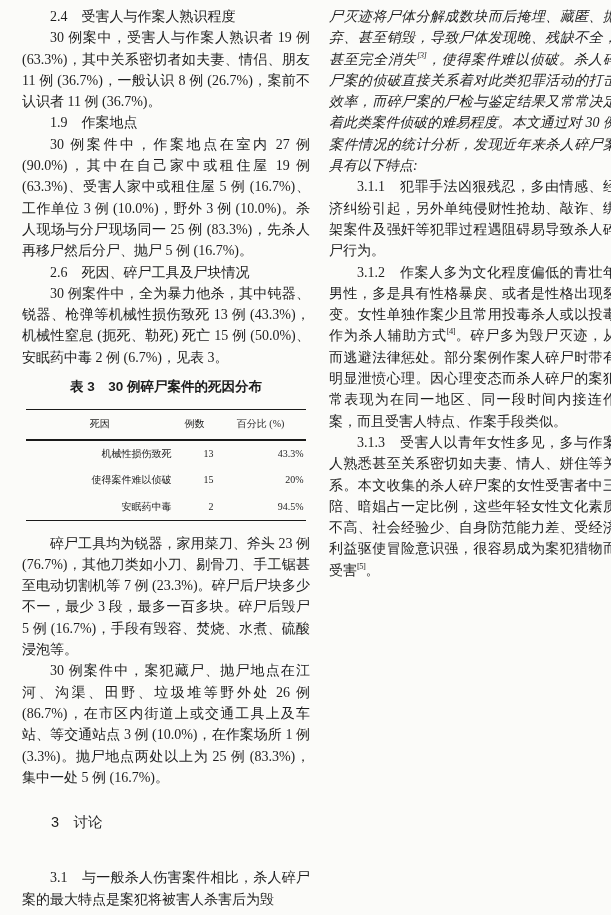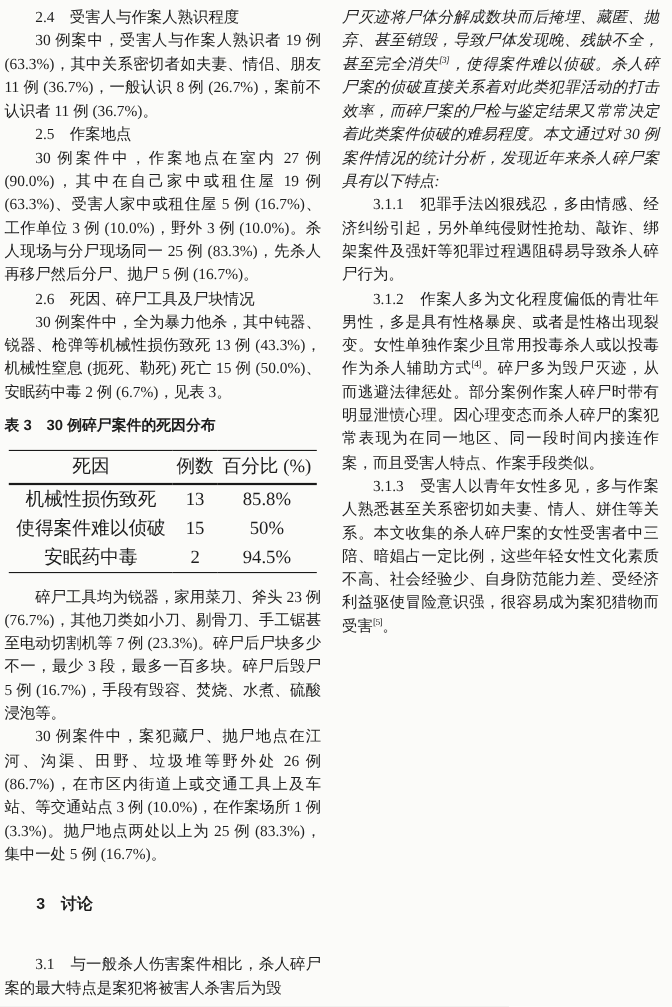--- a/index.html
+++ b/index.html
@@ -9,110 +9,110 @@
     font-family: "Liberation Serif", "DejaVu Serif", serif;
   }
   .page {
     position: relative;
     width: 611px;
     height: 915px;
     box-sizing: border-box;
     background: #fbfbf9;
     color: #1d1d1d;
     overflow: hidden;
-    padding: 6px 8px 0 4px;
+    padding: 6px 8px 0 22px;
     display: flex;
     gap: 19px;
   }
   .col {
     width: 288px;
     flex: 0 0 288px;
     font-size: 14px;
     line-height: 21.3px;
     text-align: justify;
   }
   .col p { margin: 0; }
   .para { text-indent: 2em; }
   .para-noindent { text-indent: 0; font-style: italic; }
   .subhead { text-indent: 2em; }
   .disc-head {
     text-indent: 2em;
-    font-weight: 700;
+    font-weight: 400;
     font-family: "Liberation Sans", "DejaVu Sans", sans-serif;
     font-size: 14.5px;
     margin-top: 24px !important;
     margin-bottom: 34px !important;
   }
   sup.ref {
     font-size: 8.5px;
     line-height: 0;
     vertical-align: super;
     letter-spacing: -0.5px;
   }
   .table-block { margin: 8px 0 6px 0; }
   .table-title {
-    text-align: left;
+    text-align: center;
     text-indent: 0 !important;
     font-weight: 700;
     font-family: "Liberation Sans", "DejaVu Sans", sans-serif;
     font-size: 13.5px;
     margin: 4px 0 7px 0 !important;
   }
   table.death-table {
     width: 97%;
     margin: 12px auto;
     border-collapse: collapse;
     border-top: 1.6px solid #1a1a1a;
     border-bottom: 1.6px solid #1a1a1a;
-    font-size: 17px;
+    font-size: 10px;
   }
   table.death-table th {
     font-weight: 400;
     border-bottom: 2.2px solid #1a1a1a;
     padding: 3px 2px 4px 2px;
     text-align: center;
   }
   table.death-table td {
     padding: 2.5px 2px;
-    text-align: center;
+    text-align: right;
   }
 </style>
 </head>
 <body>
 
 <div class="page">
 
   <div class="col">
     <p class="subhead">2.4　受害人与作案人熟识程度</p>
     <p class="para">30 例案中，受害人与作案人熟识者 19 例 (63.3%)，其中关系密切者如夫妻、情侣、朋友 11 例 (36.7%)，一般认识 8 例 (26.7%)，案前不认识者 11 例 (36.7%)。</p>
-    <p class="subhead">2.5　作案地点</p>
+    <p class="subhead">1.9　作案地点</p>
     <p class="para">30 例案件中，作案地点在室内 27 例 (90.0%)，其中在自己家中或租住屋 19 例 (63.3%)、受害人家中或租住屋 5 例 (16.7%)、工作单位 3 例 (10.0%)，野外 3 例 (10.0%)。杀人现场与分尸现场同一 25 例 (83.3%)，先杀人再移尸然后分尸、抛尸 5 例 (16.7%)。</p>
     <p class="subhead">2.6　死因、碎尸工具及尸块情况</p>
     <p class="para">30 例案件中，全为暴力他杀，其中钝器、锐器、枪弹等机械性损伤致死 13 例 (43.3%)，机械性窒息 (扼死、勒死) 死亡 15 例 (50.0%)、安眠药中毒 2 例 (6.7%)，见表 3。</p>
 
     <div class="table-block">
       <p class="table-title">表 3　30 例碎尸案件的死因分布</p>
       <table class="death-table">
         <thead>
           <tr>
             <th>死因</th>
             <th>例数</th>
             <th>百分比 (%)</th>
           </tr>
         </thead>
         <tbody>
           <tr>
             <td>机械性损伤致死</td>
             <td>13</td>
-            <td>85.8%</td>
+            <td>43.3%</td>
           </tr>
           <tr>
             <td>使得案件难以侦破</td>
             <td>15</td>
-            <td>50%</td>
+            <td>20%</td>
           </tr>
           <tr>
             <td>安眠药中毒</td>
             <td>2</td>
             <td>94.5%</td>
           </tr>
         </tbody>
       </table>
     </div>
 

